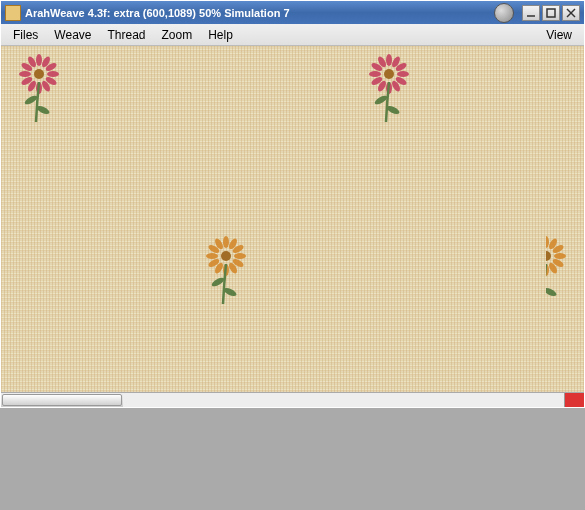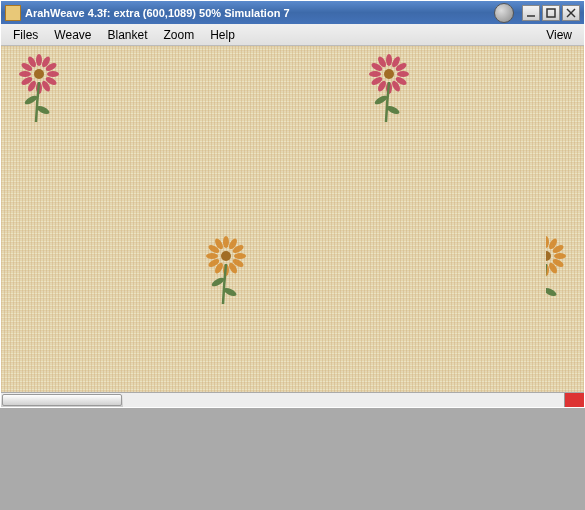--- a/index.html
+++ b/index.html
@@ -96,21 +96,21 @@
       <svg viewBox="0 0 10 10">
           <line x1="1" y1="1" x2="9" y2="9" stroke="#333" stroke-width="1.5"></line>
           <line x1="9" y1="1" x2="1" y2="9" stroke="#333" stroke-width="1.5"></line>
         </svg>
     </div>
   </div>
 
   <div class="menubar">
     <div class="menuitem">Files</div>
     <div class="menuitem">Weave</div>
-    <div class="menuitem">Blanket</div>
+    <div class="menuitem">Thread</div>
     <div class="menuitem">Zoom</div>
     <div class="menuitem">Help</div>
     <div class="flex-spacer"></div>
     <div class="menuitem">View</div>
   </div>
 
   <div class="canvas-area">
     <div class="fabric-texture"></div>
     <div id="flower-layer">
         <div class="flower" style="left: 8px; top: 6px;"><svg width="60" height="85" viewBox="0 0 60 85">

